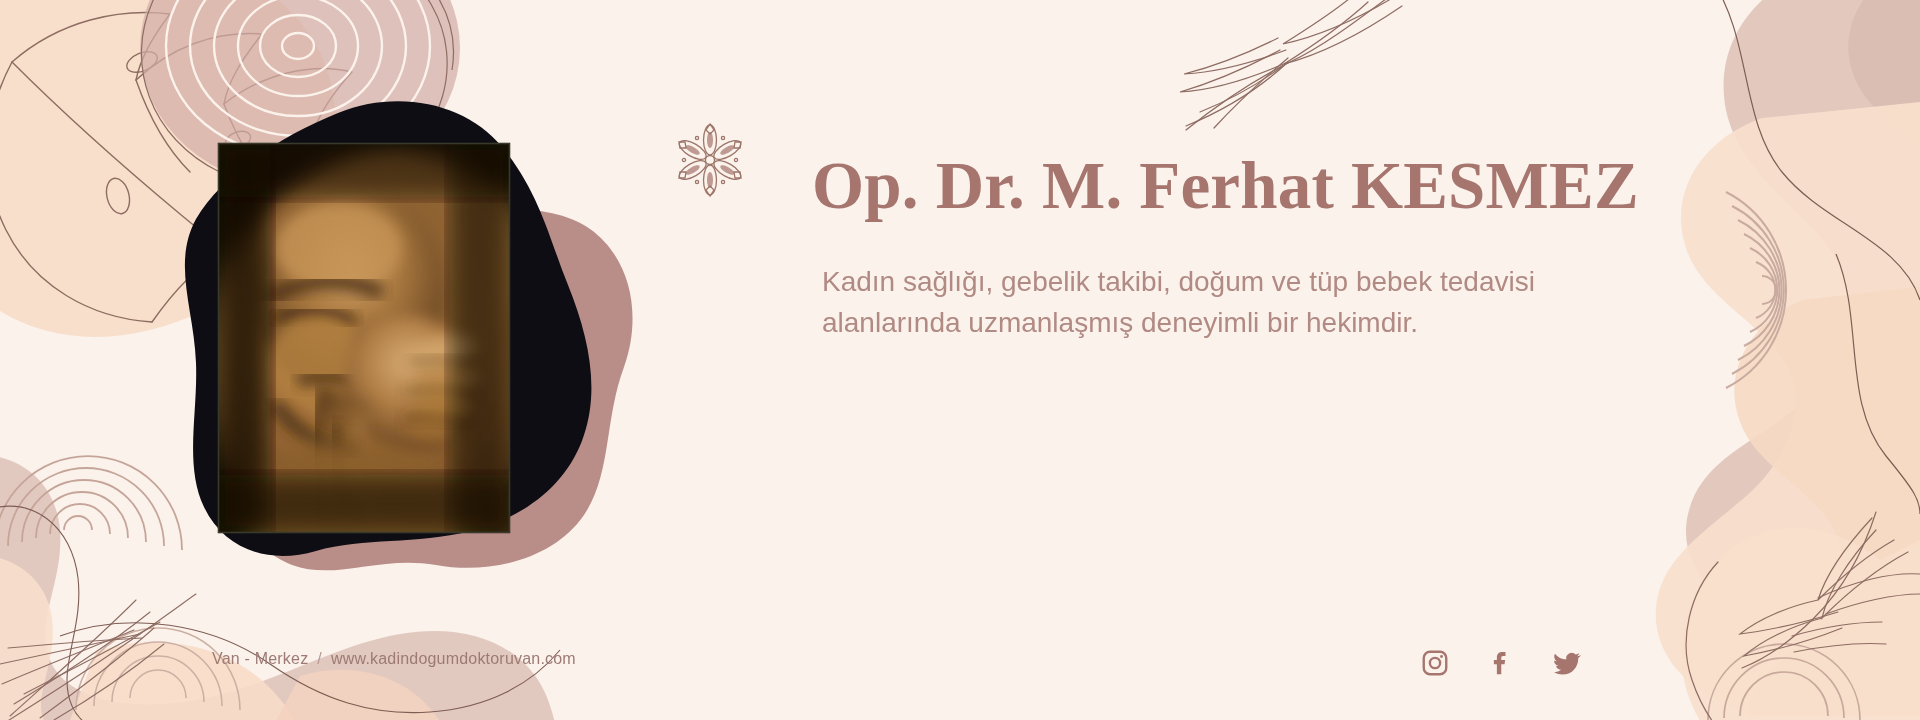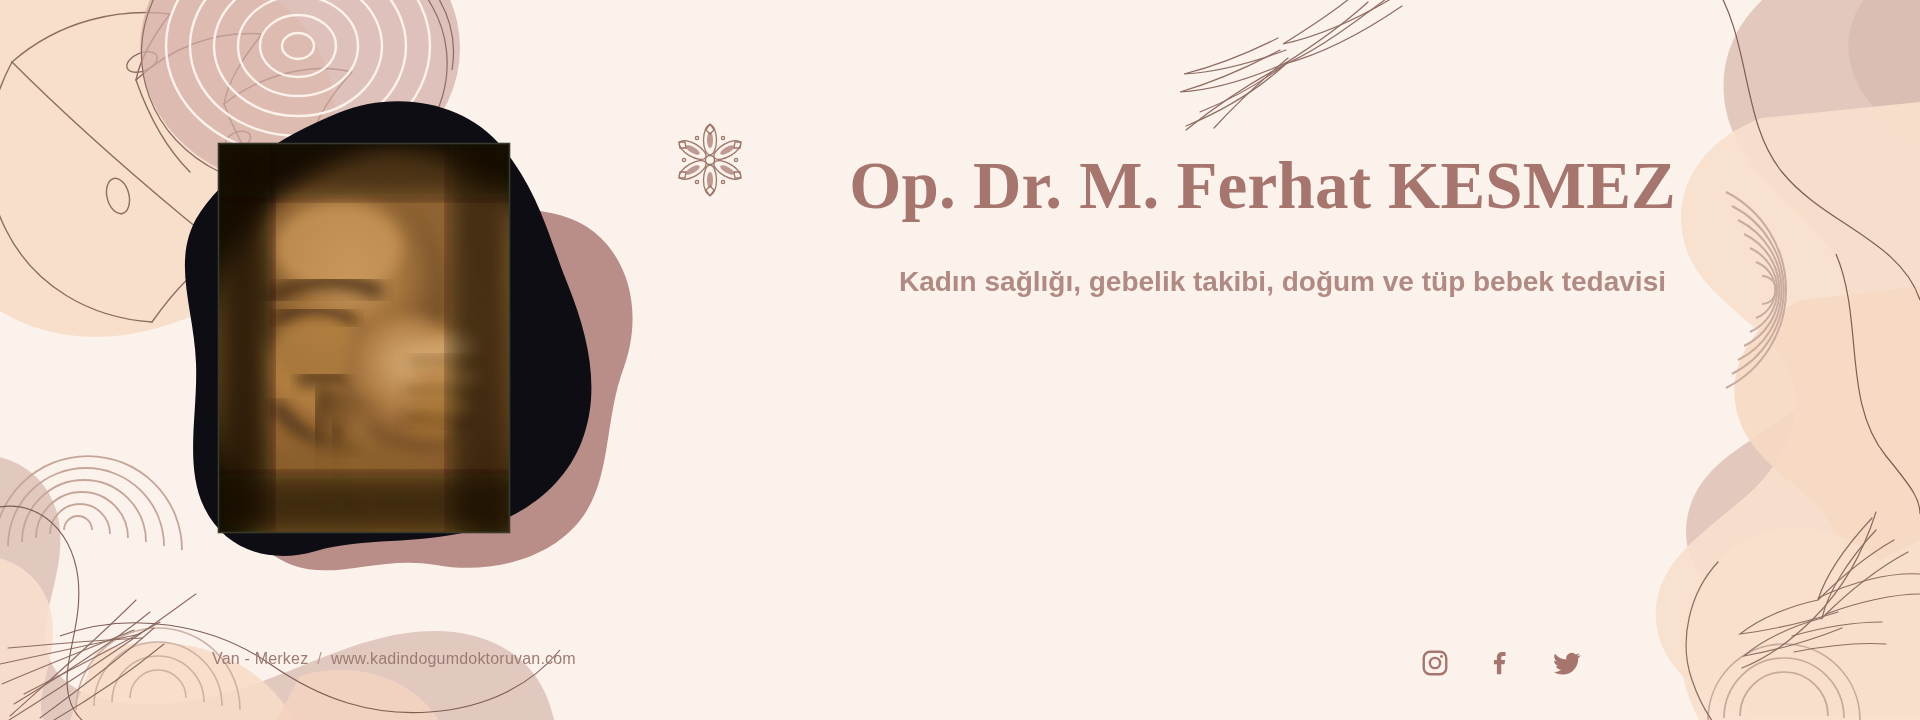--- a/index.html
+++ b/index.html
@@ -17,22 +17,22 @@
   .bgsvg{position:absolute;left:0;top:0;width:1920px;height:720px;}
 
   
   #photo-block{
     position:absolute;left:150px;top:95px;width:520px;height:530px;
   }
   #photo-svg{position:absolute;left:0;top:0;width:520px;height:530px;}
 
   
   #text-col{
-    position:absolute;left:776px;top:150px;width:900px;
-    text-align:right;
+    position:absolute;left:812px;top:150px;width:900px;
+    text-align:left;
   }
   #doctor-name{
     margin:0;
     font-family:"Liberation Serif",serif;
     font-weight:700;
     font-size:67px;
     line-height:1.05;
     letter-spacing:.2px;
     color:#A5756E;
     white-space:nowrap;
@@ -43,21 +43,21 @@
     font-weight:700;
     font-size:30px;
     letter-spacing:.1px;
     color:#A5756E;
     white-space:nowrap;
   }
   #bio{
     margin:42px auto 0 auto;
     width:880px;
     font-family:"Liberation Sans",sans-serif;
-    font-weight:700;
+    font-weight:400;
     font-size:28px;
     line-height:1.45;
     color:#B08A83;
   }
 
   
   #footer-left{
     position:absolute;left:212px;top:650px;
     font-size:16px;color:#9D7B74;white-space:nowrap;
     letter-spacing:.2px;
@@ -358,20 +358,21 @@
       </g>
 
       <rect x="68.5" y="48.5" width="291" height="389" fill="none" stroke="#3A3A2C" stroke-width="1.6"></rect>
     </svg>
   </div>
 
   <div id="text-col">
     <h1 id="doctor-name">Op. Dr. M. Ferhat KESMEZ</h1>
     <p id="bio">
       <span>Kadın sağlığı, gebelik takibi, doğum ve tüp bebek tedavisi</span><br>
+      <span>alanlarında uzmanlaşmış deneyimli bir hekimdir.</span>
     </p>
   </div>
 
   <div id="footer-left">
     <span>Van - Merkez</span><span class="sep">/</span><span>www.kadindogumdoktoruvan.com</span>
   </div>
 
   <div id="socials">
     <a class="sicon" href="#">
       <svg width="30" height="30" viewBox="0 0 24 24" fill="none" stroke="#A5756E" stroke-width="1.9">

